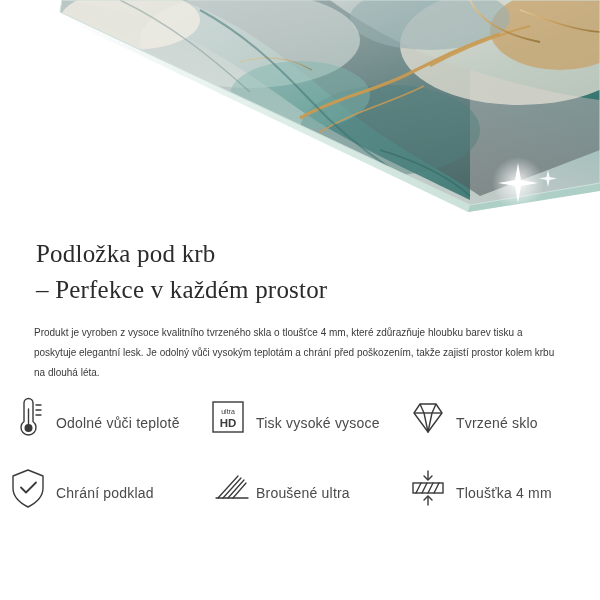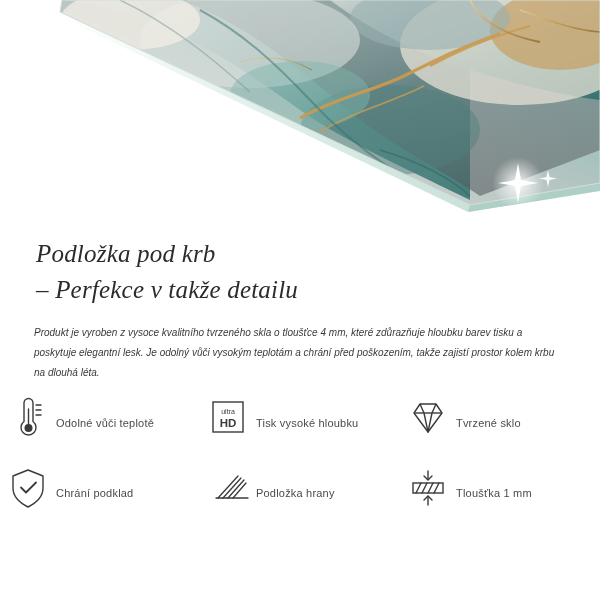--- a/index.html
+++ b/index.html
@@ -35,21 +35,20 @@
     width: 600px;
     height: 218px;
   }
 
   
   .content {
     position: absolute;
     left: 0;
     top: 218px;
     width: 600px;
-    font-style: italic;
   }
   .headline {
     margin: 0;
     padding: 18px 36px 0 36px;
     font-family: "Liberation Serif", serif;
     font-size: 25px;
     font-weight: 400;
     line-height: 1.42;
     color: #2b2b2b;
     letter-spacing: 0.2px;
@@ -84,21 +83,21 @@
   }
   .feature-icon {
     width: 56px;
     height: 52px;
     display: flex;
     align-items: center;
     justify-content: center;
   }
   .feature-label {
     margin-top: 10px;
-    font-size: 11px;
+    font-size: 14px;
     color: #4a4a4a;
     letter-spacing: 0.2px;
     text-align: right;
   }
   svg { display: block; }
 </style>
 </head>
 <body>
 
 <div class="page">
@@ -178,21 +177,21 @@
         <circle cx="518" cy="183" r="26" fill="url(#spark)" opacity="0.9"></circle>
         <path d="M518 163 L521 180 L538 183 L521 186 L518 203 L515 186 L498 183 L515 180 Z" fill="#ffffff"></path>
         <path d="M548 170 L549.6 177 L557 178.6 L549.6 180 L548 187 L546.4 180 L539 178.6 L546.4 177 Z" fill="#ffffff" opacity="0.9"></path>
       </g>
     </svg>
   </div>
 
   <div class="content">
     <h1 class="headline">
       <span>Podložka pod krb</span>
-      <span class="line2">– Perfekce v takže detailu</span>
+      <span class="line2">– Perfekce v každém prostor</span>
     </h1>
     <p class="body-copy">Produkt je vyroben z vysoce kvalitního tvrzeného skla o tloušťce 4 mm, které zdůrazňuje hloubku barev tisku a poskytuje elegantní lesk. Je odolný vůči vysokým teplotám a chrání před poškozením, takže zajistí prostor kolem krbu na dlouhá léta.</p>
   </div>
 
   <div class="features">
 
     <div class="feature">
       <div class="feature-icon">
         <svg width="44" height="46" viewBox="0 0 44 46">
           <g fill="none" stroke="#3a3a3a" stroke-width="1.4" stroke-linecap="round">
@@ -207,21 +206,21 @@
     </div>
 
     <div class="feature">
       <div class="feature-icon">
         <svg width="48" height="44" viewBox="0 0 48 44">
           <rect x="9" y="6" width="30" height="30" fill="none" stroke="#3a3a3a" stroke-width="1.4"></rect>
           <text x="24" y="18" font-family="Liberation Sans, sans-serif" font-size="7" fill="#3a3a3a" text-anchor="middle">ultra</text>
           <text x="24" y="31" font-family="Liberation Sans, sans-serif" font-size="11.5" font-weight="bold" fill="#3a3a3a" text-anchor="middle">HD</text>
         </svg>
       </div>
-      <div class="feature-label">Tisk vysoké hloubku</div>
+      <div class="feature-label">Tisk vysoké vysoce</div>
     </div>
 
     <div class="feature">
       <div class="feature-icon">
         <svg width="48" height="42" viewBox="0 0 48 42">
           <g fill="none" stroke="#3a3a3a" stroke-width="1.4" stroke-linejoin="round">
             <path d="M10 16 L16 7 H32 L38 16 L24 35 Z"></path>
             <path d="M10 16 H38"></path>
             <path d="M16 7 L20 16 L24 35 L28 16 L32 7"></path>
           </g>
@@ -245,33 +244,33 @@
         <svg width="48" height="42" viewBox="0 0 48 42">
           <g fill="none" stroke="#3a3a3a" stroke-width="1.3" stroke-linecap="round">
             <path d="M14 31 L34 9"></path>
             <path d="M19 31 L37 11"></path>
             <path d="M24 31 L40 13"></path>
             <path d="M29 31 L42 16"></path>
             <path d="M12 31 H44"></path>
           </g>
         </svg>
       </div>
-      <div class="feature-label">Podložka hrany</div>
+      <div class="feature-label">Broušené ultra</div>
     </div>
 
     <div class="feature">
       <div class="feature-icon">
         <svg width="48" height="42" viewBox="0 0 48 42">
           <g fill="none" stroke="#3a3a3a" stroke-width="1.4" stroke-linecap="round">
             <path d="M24 4 V12"></path>
             <path d="M20 9 L24 13 L28 9"></path>
             <path d="M24 38 V30"></path>
             <path d="M20 33 L24 29 L28 33"></path>
             <rect x="9" y="16" width="30" height="10"></rect>
             <path d="M12 26 L17 16 M18 26 L23 16 M24 26 L29 16 M30 26 L35 16"></path>
           </g>
         </svg>
       </div>
-      <div class="feature-label">Tloušťka 1 mm</div>
+      <div class="feature-label">Tloušťka 4 mm</div>
     </div>
 
   </div>
 </div>
 
 </body></html>

